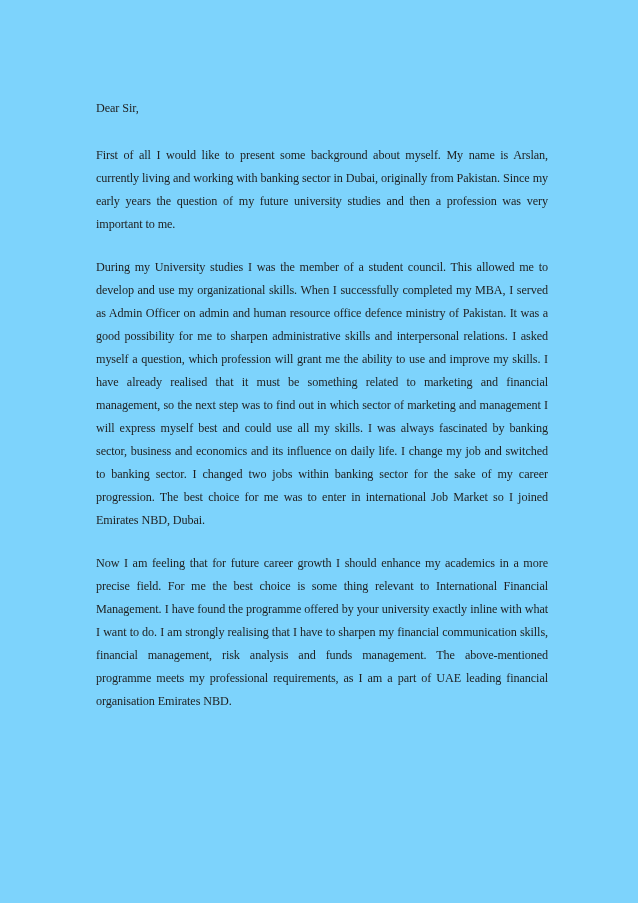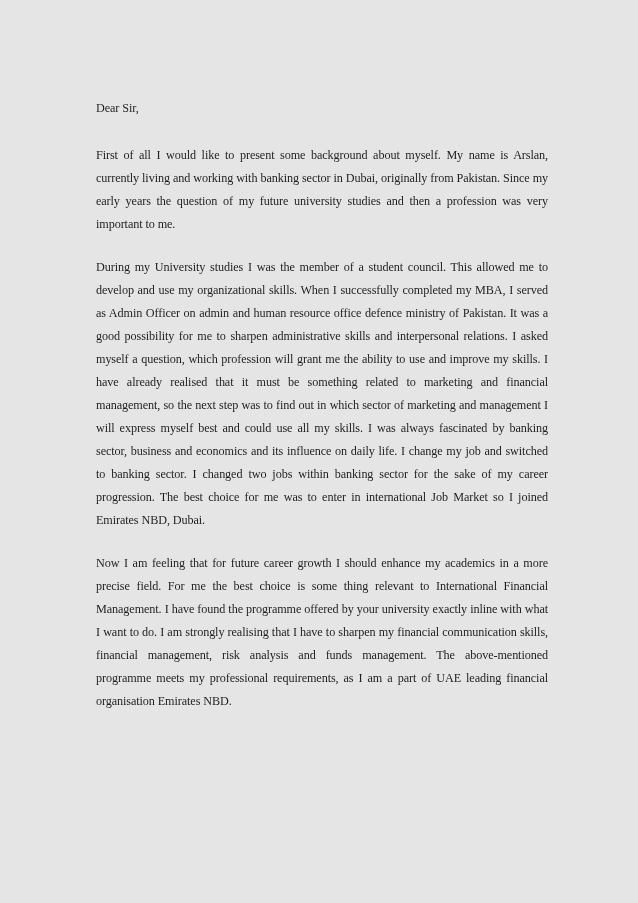--- a/index.html
+++ b/index.html
@@ -4,21 +4,21 @@
 <style>
   html, body {
     margin: 0;
     padding: 0;
     background: #ffffff;
   }
   .page {
     position: relative;
     width: 638px;
     height: 903px;
-    background: #e5e5e5;
+    background: #7dd3fc;
     overflow: hidden;
     font-family: "Liberation Serif", "DejaVu Serif", serif;
   }
   .letter {
     position: absolute;
     top: 97px;
     left: 96px;
     width: 452px;
     color: #1f1f1f;
     font-size: 12.2px;

